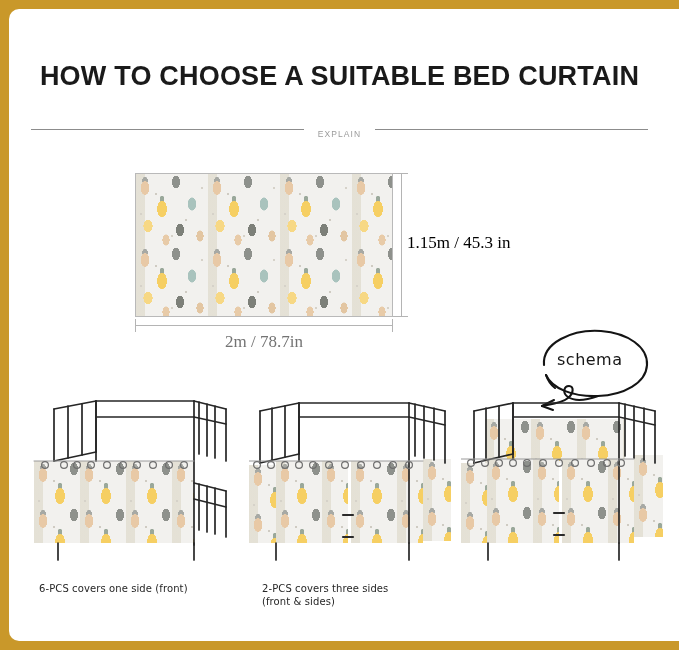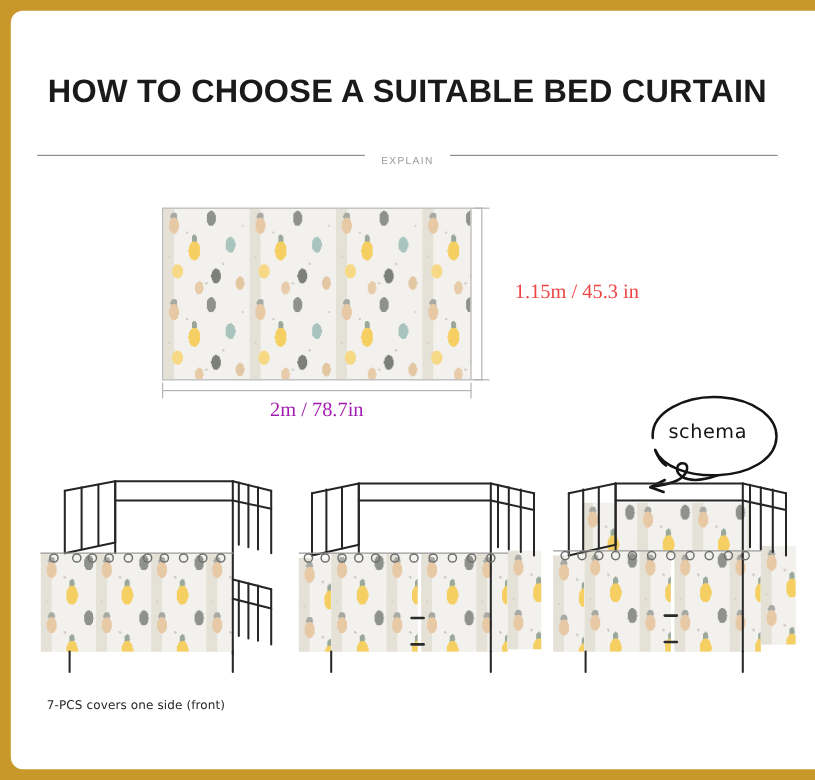--- a/index.html
+++ b/index.html
@@ -94,29 +94,29 @@
   #dim-v-t{left:386px;top:164px;width:13px;height:1px;}
   #dim-v-b{left:386px;top:307px;width:13px;height:1px;}
   #dim-h{left:126px;top:316px;width:258px;height:1px;}
   #dim-h-l{left:126px;top:310px;width:1px;height:13px;}
   #dim-h-r{left:383px;top:310px;width:1px;height:13px;}
   
   #tick-tr{left:384px;top:164px;width:9px;height:1px;}
   #tick-br{left:384px;top:307px;width:9px;height:1px;}
 
   #label-height{
-    position:absolute;left:420px;top:224px;
+    position:absolute;left:398px;top:224px;
     font-family:"Liberation Serif", serif;
-    font-size:17px;color:#ef4444;white-space:nowrap;
+    font-size:17px;color:#000000;white-space:nowrap;
   }
   #label-width{
     position:absolute;left:126px;top:323px;width:258px;
     text-align:center;
     font-family:"Liberation Serif", serif;
-    font-size:17px;color:#a21caf;white-space:nowrap;
+    font-size:17px;color:#737373;white-space:nowrap;
   }
 
   
   #schema{position:absolute;left:515px;top:312px;width:140px;height:95px;}
   #schema svg{display:block;}
   #schema-text{
     position:absolute;left:33px;top:29px;
     font-size:16px;color:#151515;
     letter-spacing:.5px;
     font-family:"DejaVu Sans", sans-serif;
@@ -217,21 +217,21 @@
           <circle cx="60" cy="68" r="3.4"></circle>
         <circle cx="76" cy="68" r="3.4"></circle>
           <circle cx="92" cy="68" r="3.4"></circle>
         <circle cx="106" cy="68" r="3.4"></circle>
           <circle cx="122" cy="68" r="3.4"></circle>
         <circle cx="138" cy="68" r="3.4"></circle>
           <circle cx="153" cy="68" r="3.4"></circle>
       </g>
     </svg>
   </div>
-  <div class="caption" id="cap1">7-PCS covers one side (front)</div>
+  <div class="caption" id="cap1">6-PCS covers one side (front)</div>
 
   <div class="bed" id="bed2">
 
     <div class="panel fabric sm" style="left:0px;top:68px;width:27px;height:78px;"></div>
 
     <div class="panel fabric sm" style="left:27px;top:64px;width:72px;height:82px;"></div>
     <div class="panel fabric sm" style="left:102px;top:64px;width:72px;height:82px;"></div>
 
     <div class="panel fabric sm" style="left:174px;top:62px;width:28px;height:82px;"></div>
 
@@ -262,20 +262,22 @@
           <circle cx="144" cy="68" r="3.4"></circle>
         <circle cx="160" cy="68" r="3.4"></circle>
       </g>
 
       <g stroke="#2b2b2b" stroke-width="2.2" stroke-linecap="round">
         <path d="M94 118 L104 118"></path>
         <path d="M94 140 L104 140"></path>
       </g>
     </svg>
   </div>
+  <div class="caption" id="cap2">2-PCS covers three sides
+(front &amp; sides)</div>
 
   <div class="bed" id="bed3">
 
     <div class="panel fabric sm" style="left:24px;top:22px;width:140px;height:44px;"></div>
 
     <div class="panel fabric sm" style="left:0px;top:66px;width:26px;height:80px;"></div>
 
     <div class="panel fabric sm" style="left:26px;top:62px;width:72px;height:84px;"></div>
     <div class="panel fabric sm" style="left:101px;top:62px;width:72px;height:84px;"></div>
 

